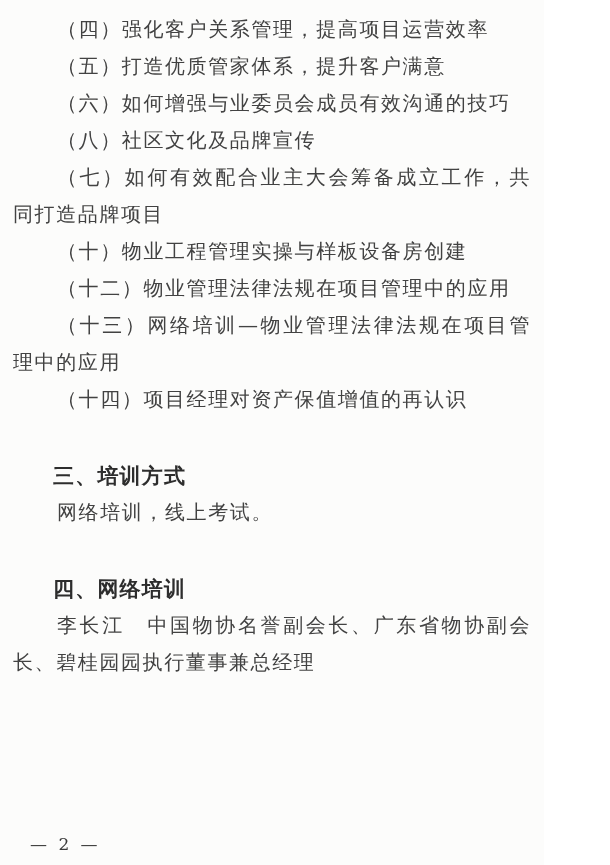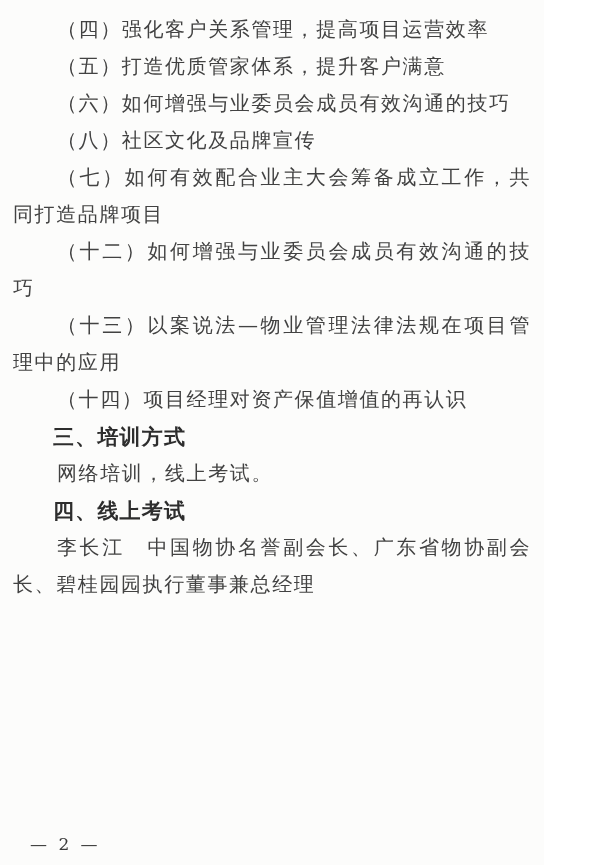--- a/index.html
+++ b/index.html
@@ -31,20 +31,21 @@
     text-indent: 44px;
   }
   .doc p.para-heading {
     font-family: "Liberation Sans", "DejaVu Sans", sans-serif;
     font-weight: 700;
     font-size: 21px;
     letter-spacing: 1.2px;
     color: #2d2d2d;
     text-indent: 40px;
     text-align: left;
+    margin-top: 39px;
   }
   .footer {
     position: absolute;
     left: 30px;
     top: 834px;
     font-family: "DejaVu Serif", "Liberation Serif", serif;
     font-size: 17px;
     letter-spacing: 3px;
     color: #3a3a3a;
   }
@@ -52,22 +53,23 @@
 </head>
 <body>
 
 <div class="page">
   <main class="doc">
       <p class="para-item">（四）强化客户关系管理，提高项目运营效率</p>
       <p class="para-item">（五）打造优质管家体系，提升客户满意</p>
       <p class="para-item">（六）如何增强与业委员会成员有效沟通的技巧</p>
       <p class="para-item">（八）社区文化及品牌宣传</p>
       <p class="para-item">（七）如何有效配合业主大会筹备成立工作，共同打造品牌项目</p>
-      <p class="para-item">（十二）如何增强与业委员会成员有效沟通的技巧</p>
-      <p class="para-item">（十三）以案说法—物业管理法律法规在项目管理中的应用</p>
+      <p class="para-item">（十）物业工程管理实操与样板设备房创建</p>
+      <p class="para-item">（十二）物业管理法律法规在项目管理中的应用</p>
+      <p class="para-item">（十三）网络培训—物业管理法律法规在项目管理中的应用</p>
       <p class="para-item">（十四）项目经理对资产保值增值的再认识</p>
       <p class="para-heading">三、培训方式</p>
       <p class="para-body">网络培训，线上考试。</p>
-      <p class="para-heading">四、线上考试</p>
+      <p class="para-heading">四、网络培训</p>
       <p class="para-body">李长江　中国物协名誉副会长、广东省物协副会长、碧桂园园执行董事兼总经理</p>
     </main>
   <div class="footer">— 2 —</div>
 </div>
 
 </body></html>

